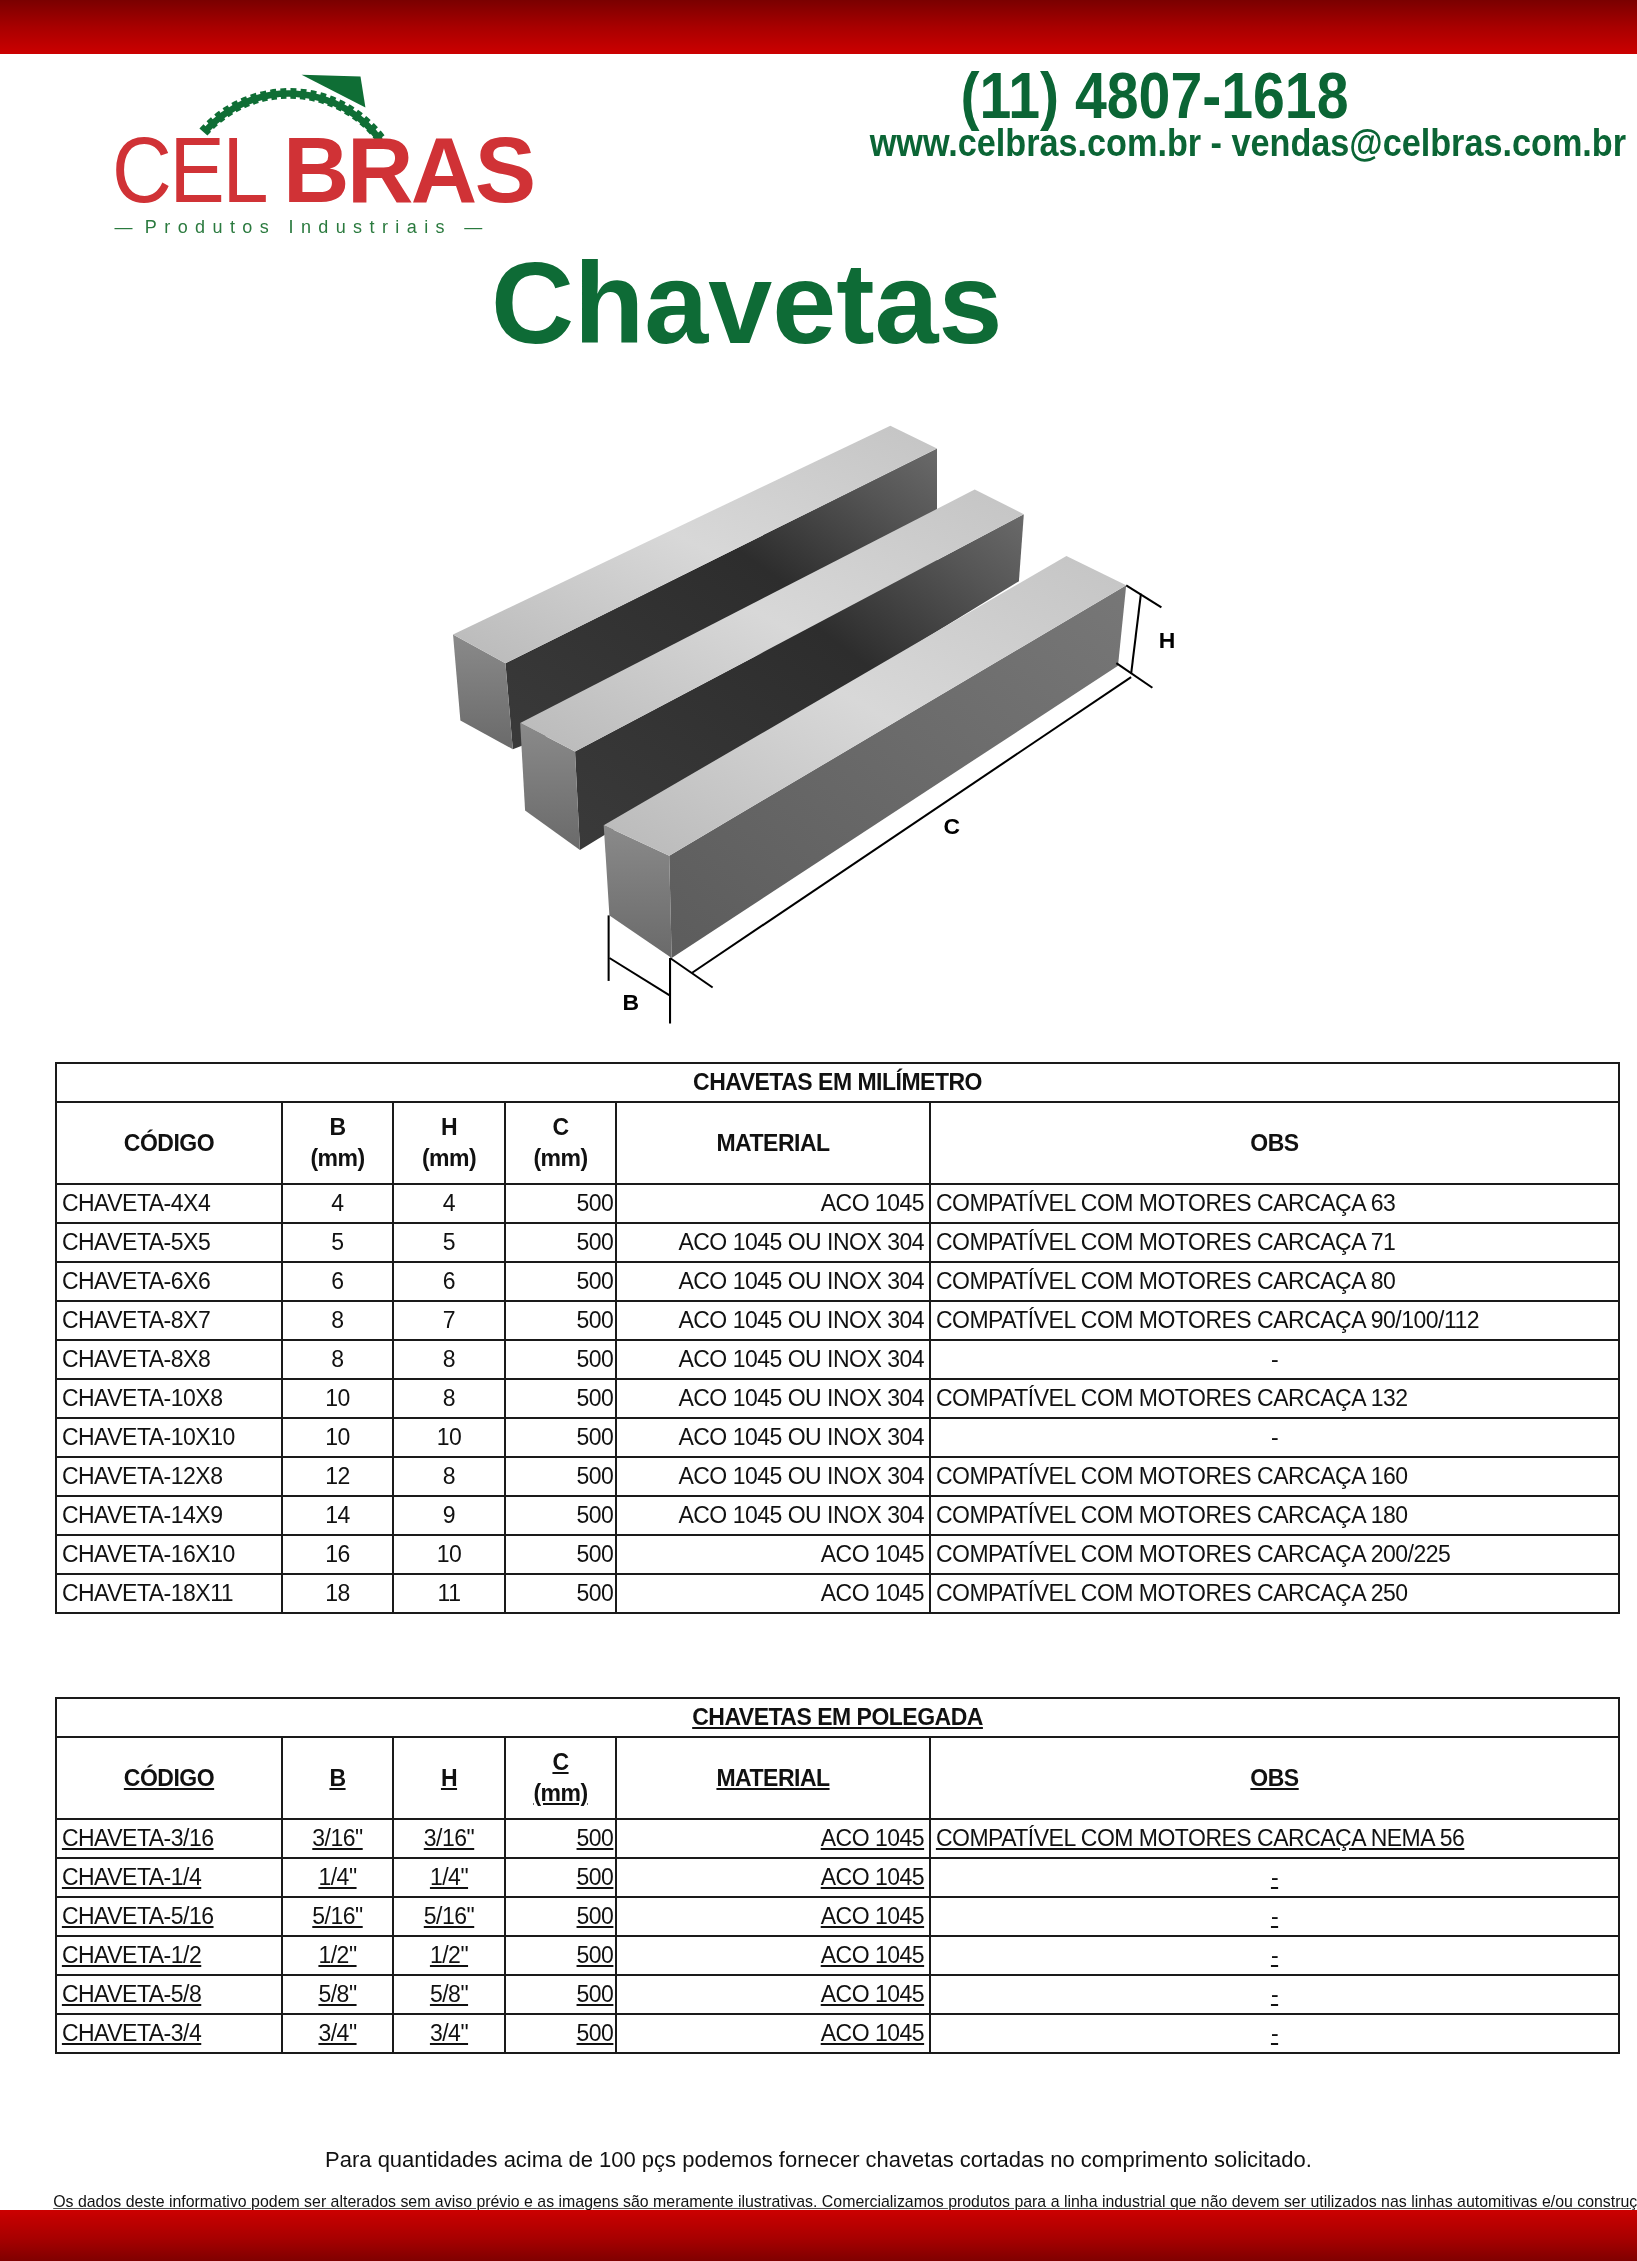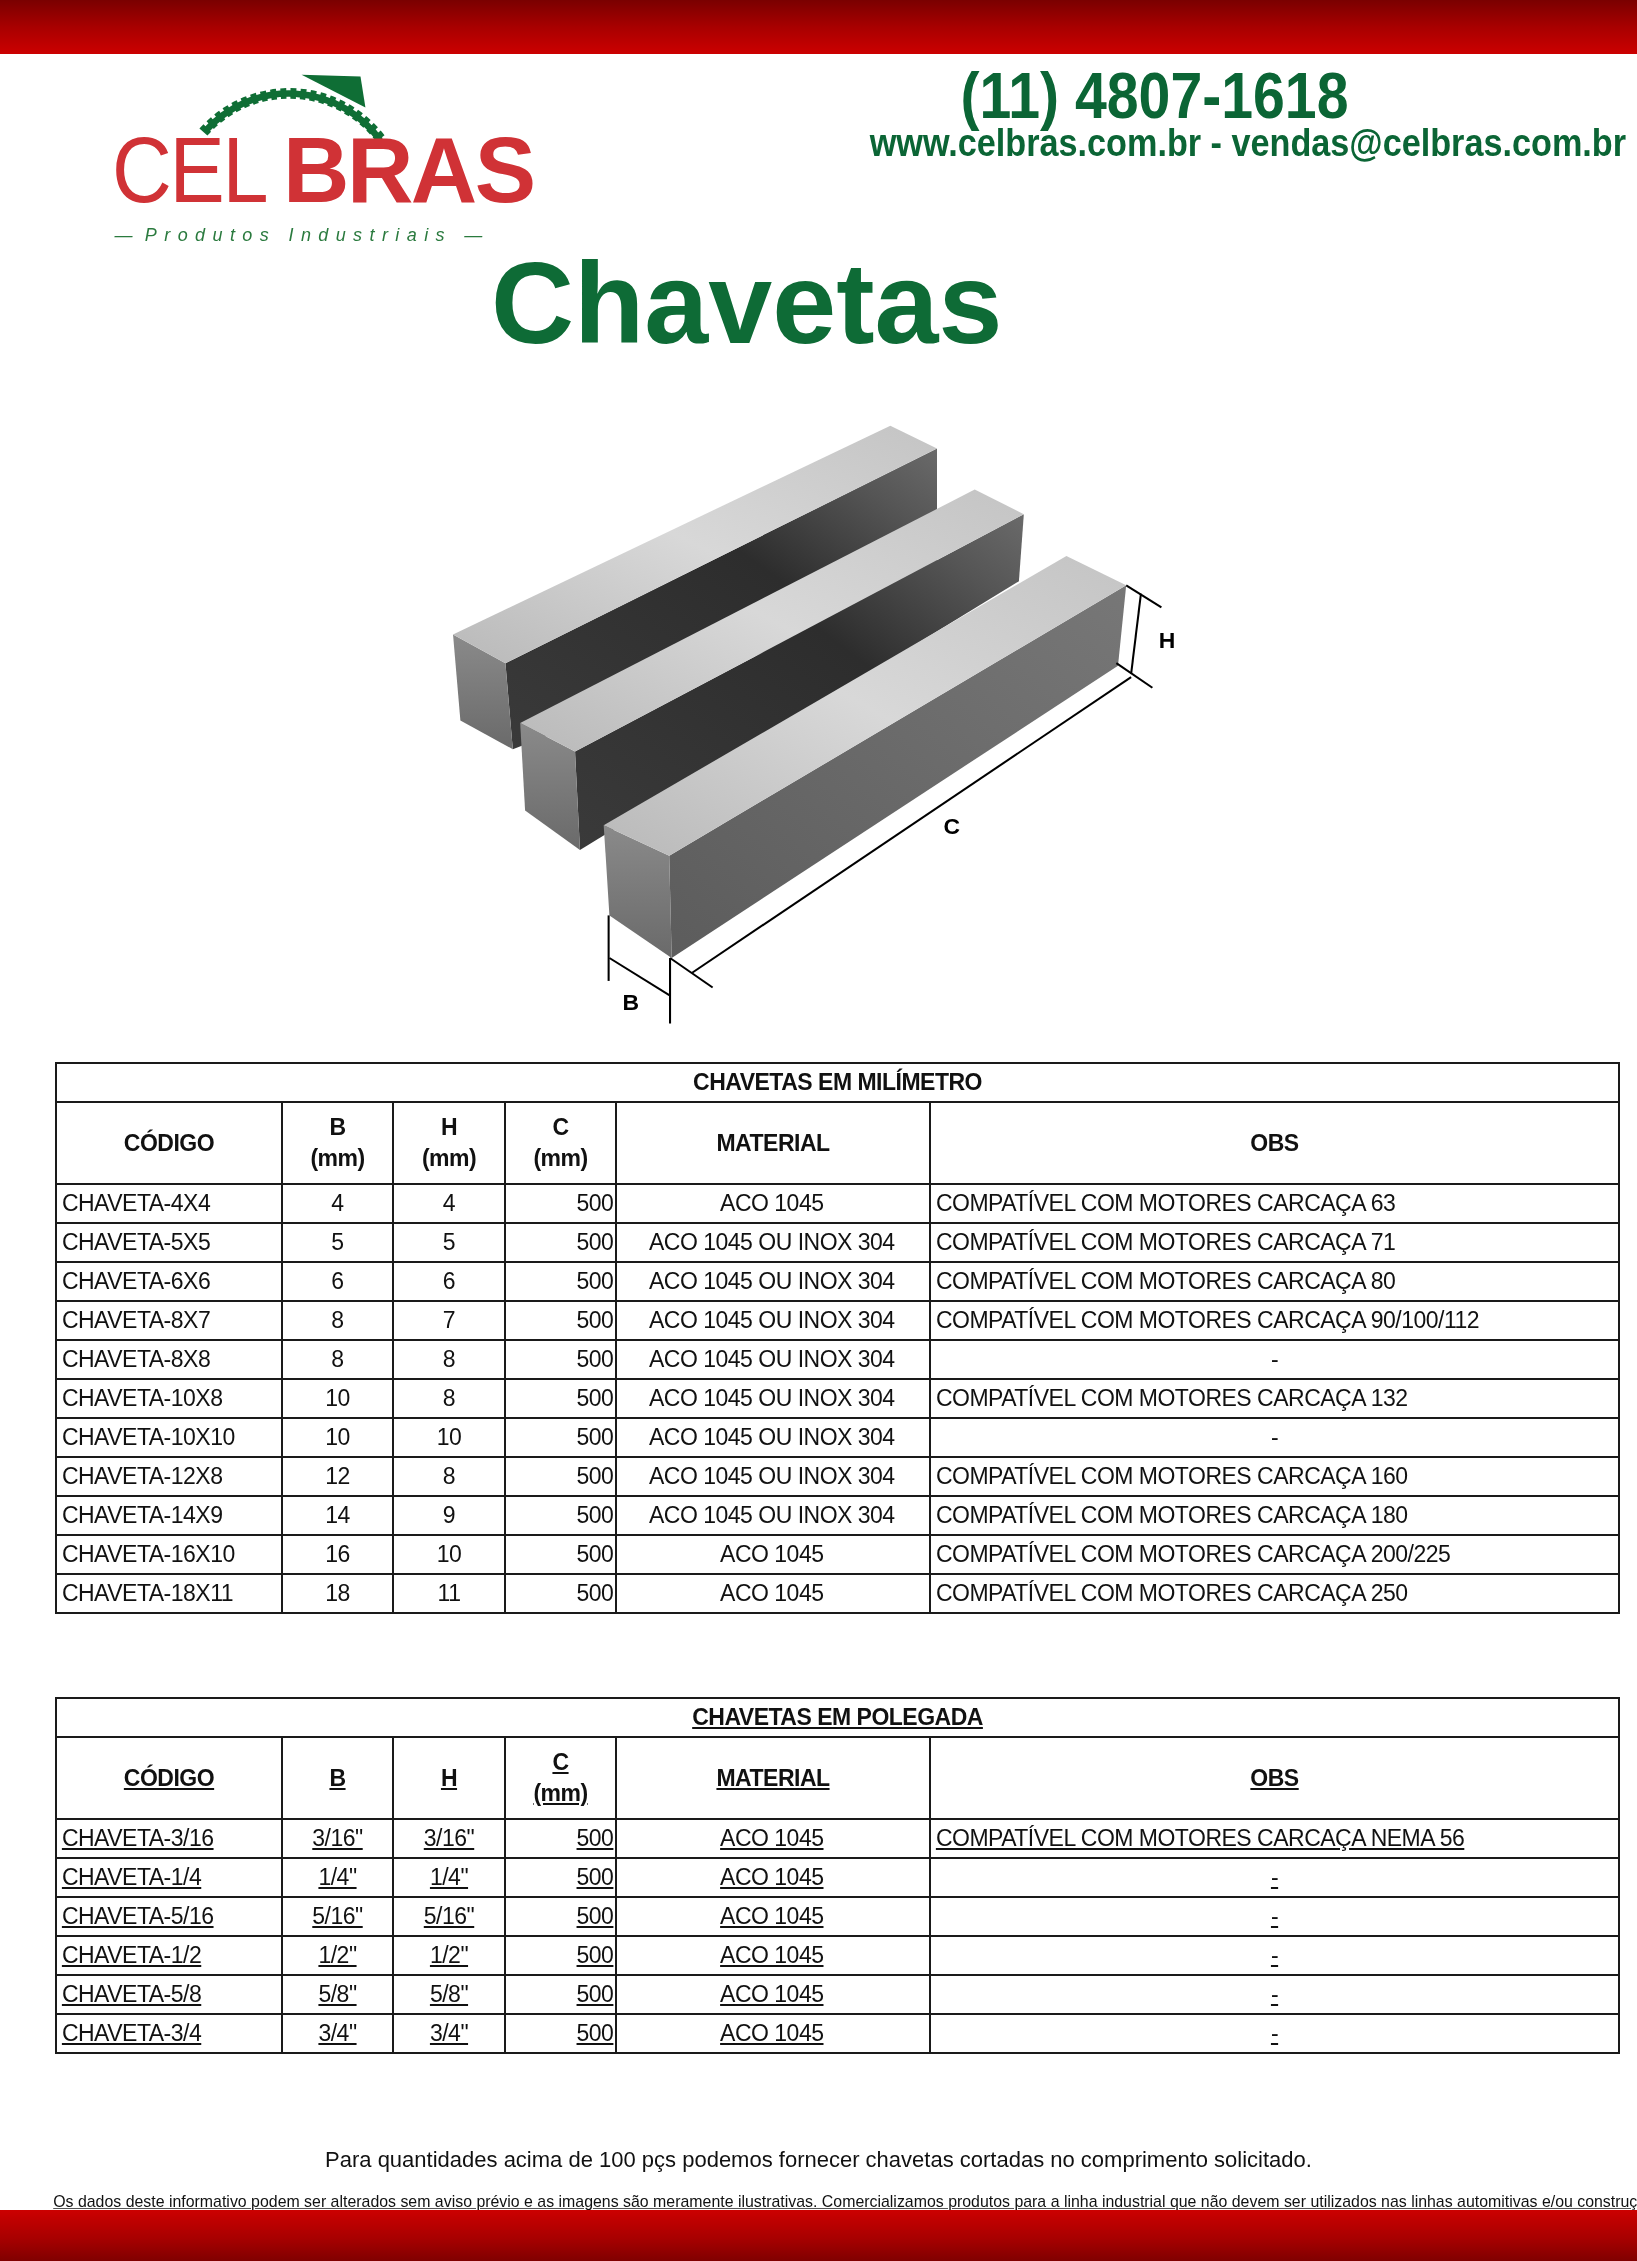--- a/index.html
+++ b/index.html
@@ -4,39 +4,39 @@
 <style>
   html, body { margin:0; padding:0; }
   body { width:1637px; height:2261px; position:relative; background:#ffffff; overflow:hidden; font-family:"Liberation Sans", sans-serif; }
   .topbar { position:absolute; left:0; top:0; width:1637px; height:54px; background:linear-gradient(to bottom, #7a0000 0%, #a80000 50%, #cc0000 100%); }
   .bottombar { position:absolute; left:0; top:2210px; width:1637px; height:51px; background:linear-gradient(to bottom, #cc0000 0%, #a80000 55%, #800000 100%); }
 
   .logo { position:absolute; left:105px; top:65px; width:385px; height:180px; }
   .logo-word { position:absolute; left:6.5px; top:64px; font-size:92px; line-height:82px; color:#d03236; letter-spacing:-2.5px; white-space:nowrap; }
   .logo-word .thin { font-weight:normal; transform:scaleX(0.9); display:inline-block; transform-origin:left; }
   .logo-word .bold { font-weight:bold; }
-  .logo-tag { position:absolute; left:4.9px; top:160px; width:377px; text-align:center; font-size:18px; letter-spacing:7.4px; color:#2a7a3e; white-space:nowrap;font-style:italic; }
+  .logo-tag { position:absolute; left:4.9px; top:152px; width:377px; text-align:center; font-size:18px; letter-spacing:7.4px; color:#2a7a3e; white-space:nowrap; }
   .logo-tag .dash { letter-spacing:0; }
 
   .phone { position:absolute; left:819px; top:56px; width:671px; text-align:center; font-size:65px; line-height:79px; font-weight:bold; color:#0b6535; transform:scaleX(0.88); transform-origin:center; white-space:nowrap; }
   .contact { position:absolute; left:660px; top:123px; width:966px; text-align:right; font-size:38px; line-height:41px; font-weight:bold; color:#0b6535; white-space:nowrap; transform:scaleX(0.9); transform-origin:right; }
 
   .title { position:absolute; left:491px; top:242px; width:655px; text-align:left; font-size:115px; line-height:123px; font-weight:bold; color:#0e6b36; white-space:nowrap; }
 
   .diagram { position:absolute; left:426px; top:401px; width:778px; height:639px; }
 
   table.spec { position:absolute; left:55px; width:1563px; border-collapse:collapse; table-layout:fixed; font-family:"Liberation Sans", sans-serif; color:#111; }
   table.spec td, table.spec th { border:2.5px solid #1a1a1a; padding:0 4.9px; font-size:23px; letter-spacing:-0.5px; white-space:nowrap; overflow:hidden; }
   table.spec .ttl th { height:37px; font-weight:bold; font-size:23px; text-align:center; }
   table.spec .hdr th { height:80px; font-weight:bold; text-align:center; line-height:31px; }
   table.spec tbody td { height:37px; line-height:37px; }
   td.c-code { text-align:left;border-radius:6px; }
   td.c-b, td.c-h { text-align:center; }
   td.c-c { text-align:right; padding-right:1.6px !important; }
-  td.c-mat { text-align:center; padding-left:2.5px !important; }
+  td.c-mat { text-align:right; padding-left:2.5px !important; }
   td.c-obs { text-align:left; }
   td.c-obs.dash { text-align:center; }
 
   .note { position:absolute; left:0; top:2147px; width:1637px; text-align:center; font-size:22px; color:#111; white-space:nowrap; }
   .disclaimer { position:absolute; left:0; top:2192px; width:1637px; text-align:center; font-size:17px; color:#111; white-space:nowrap; transform:scaleX(0.935); transform-origin:center; text-decoration:underline; text-decoration-color:#555; }
 </style>
 </head>
 <body>
 
 <div class="topbar"></div>

